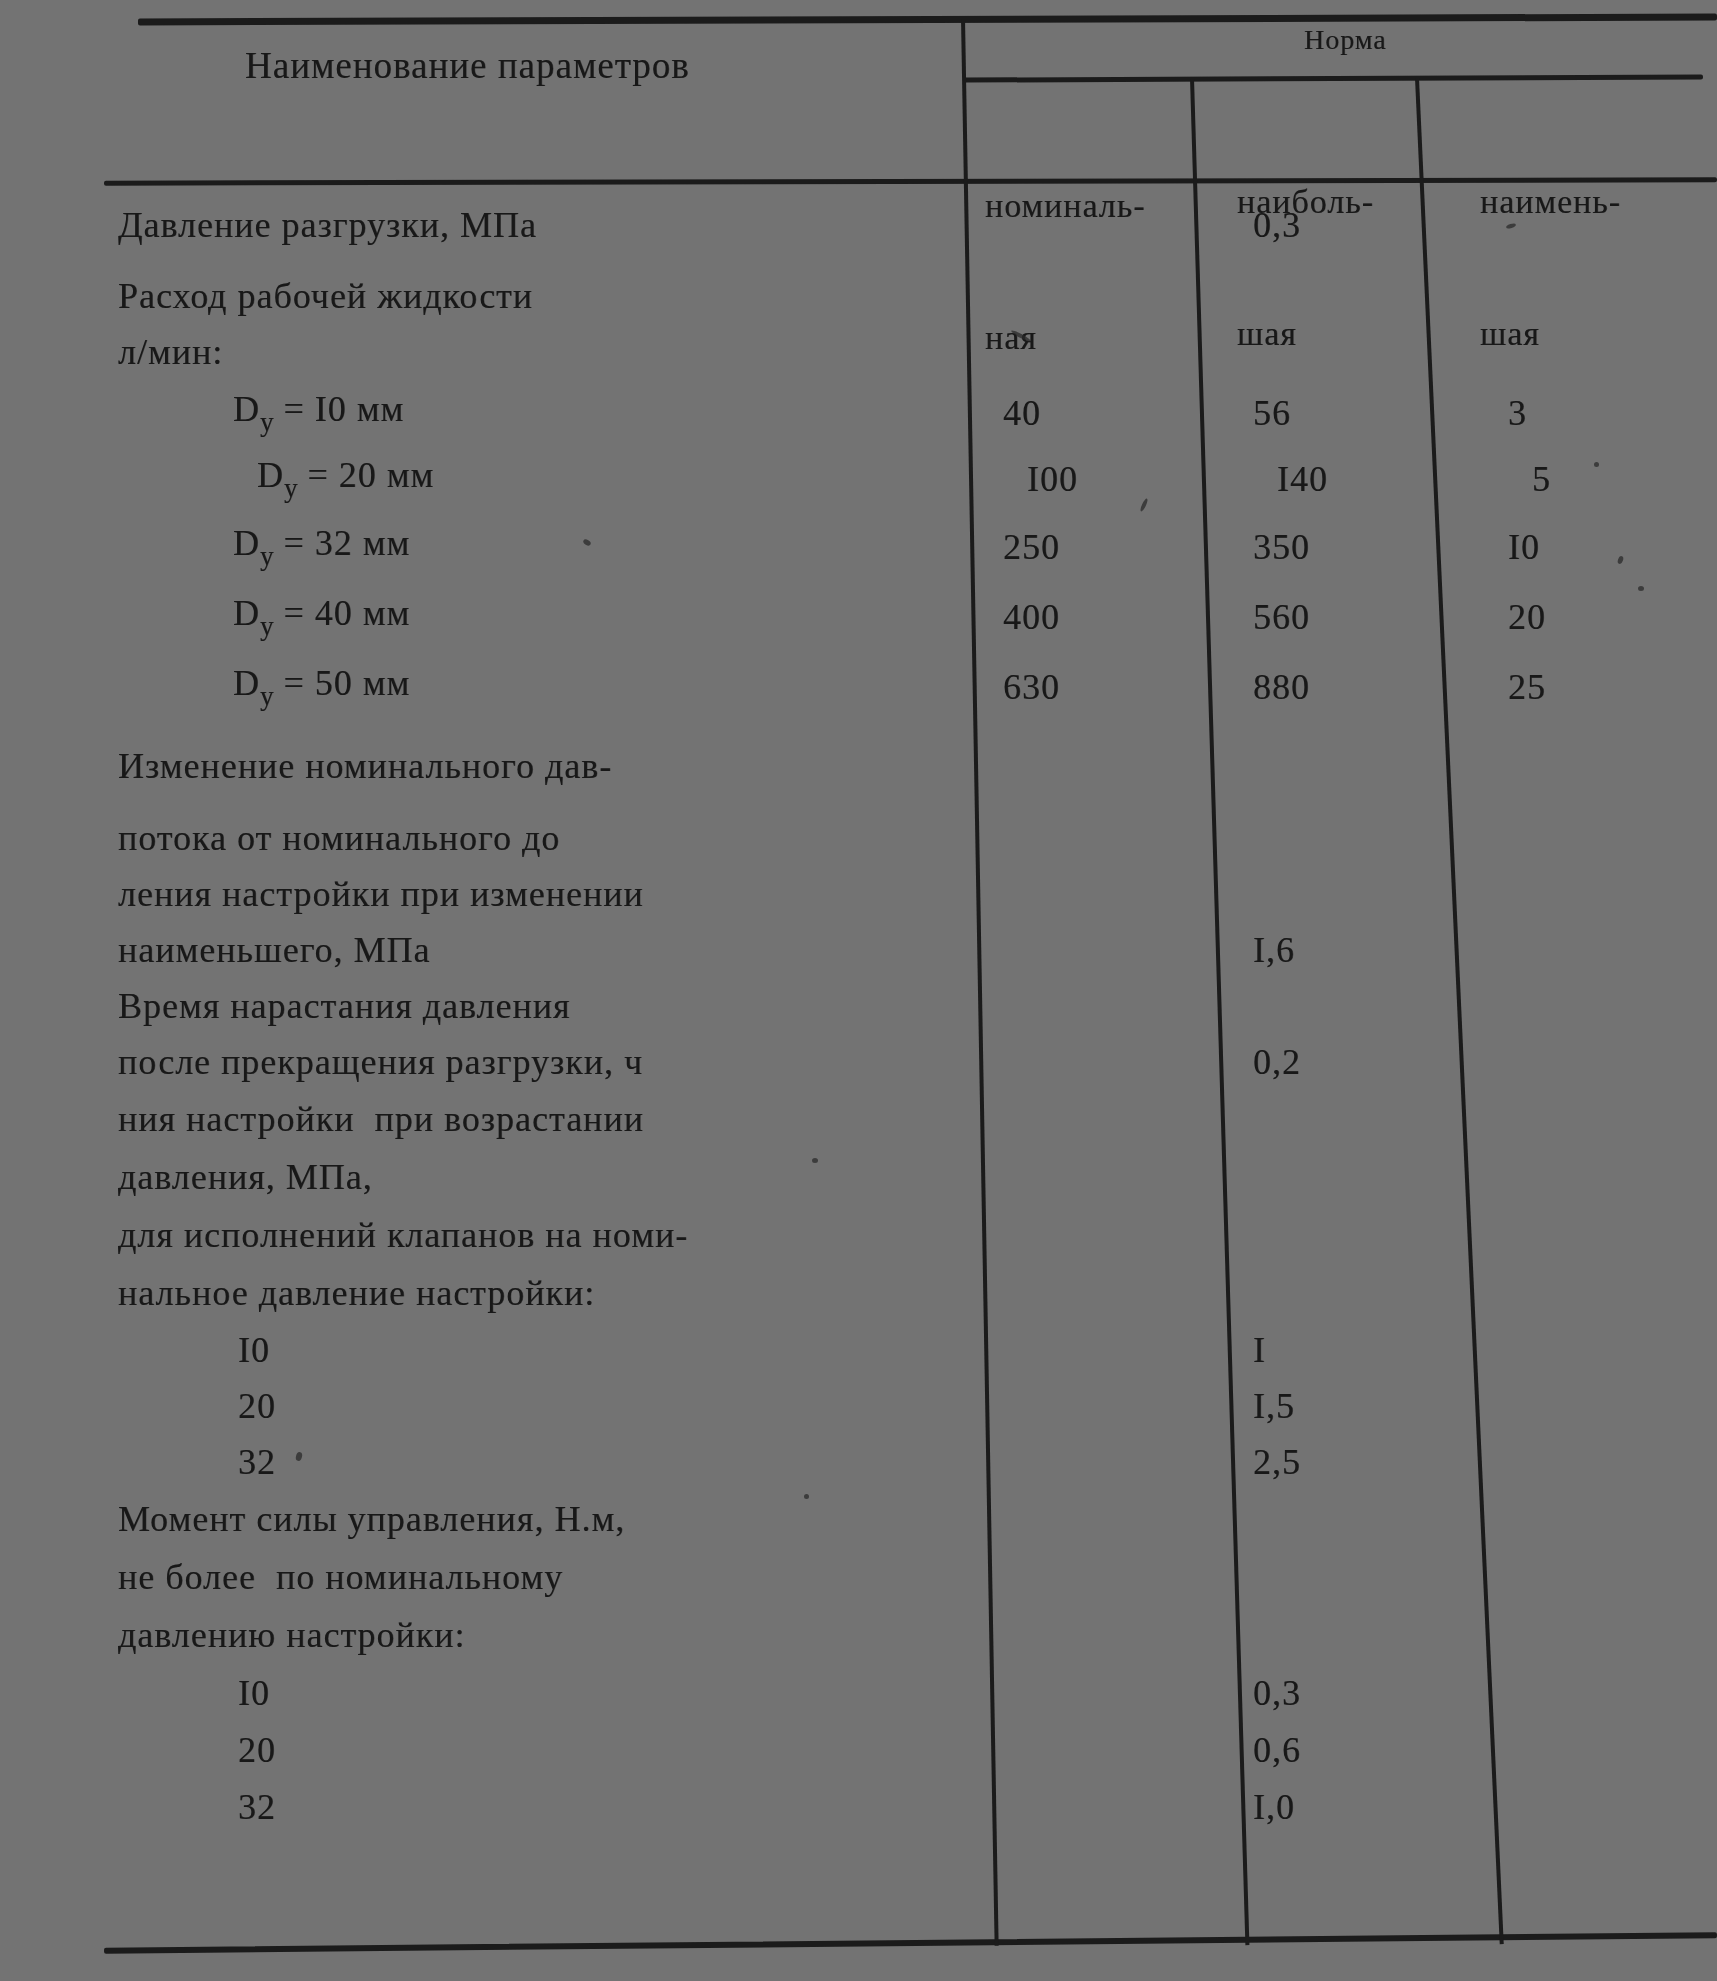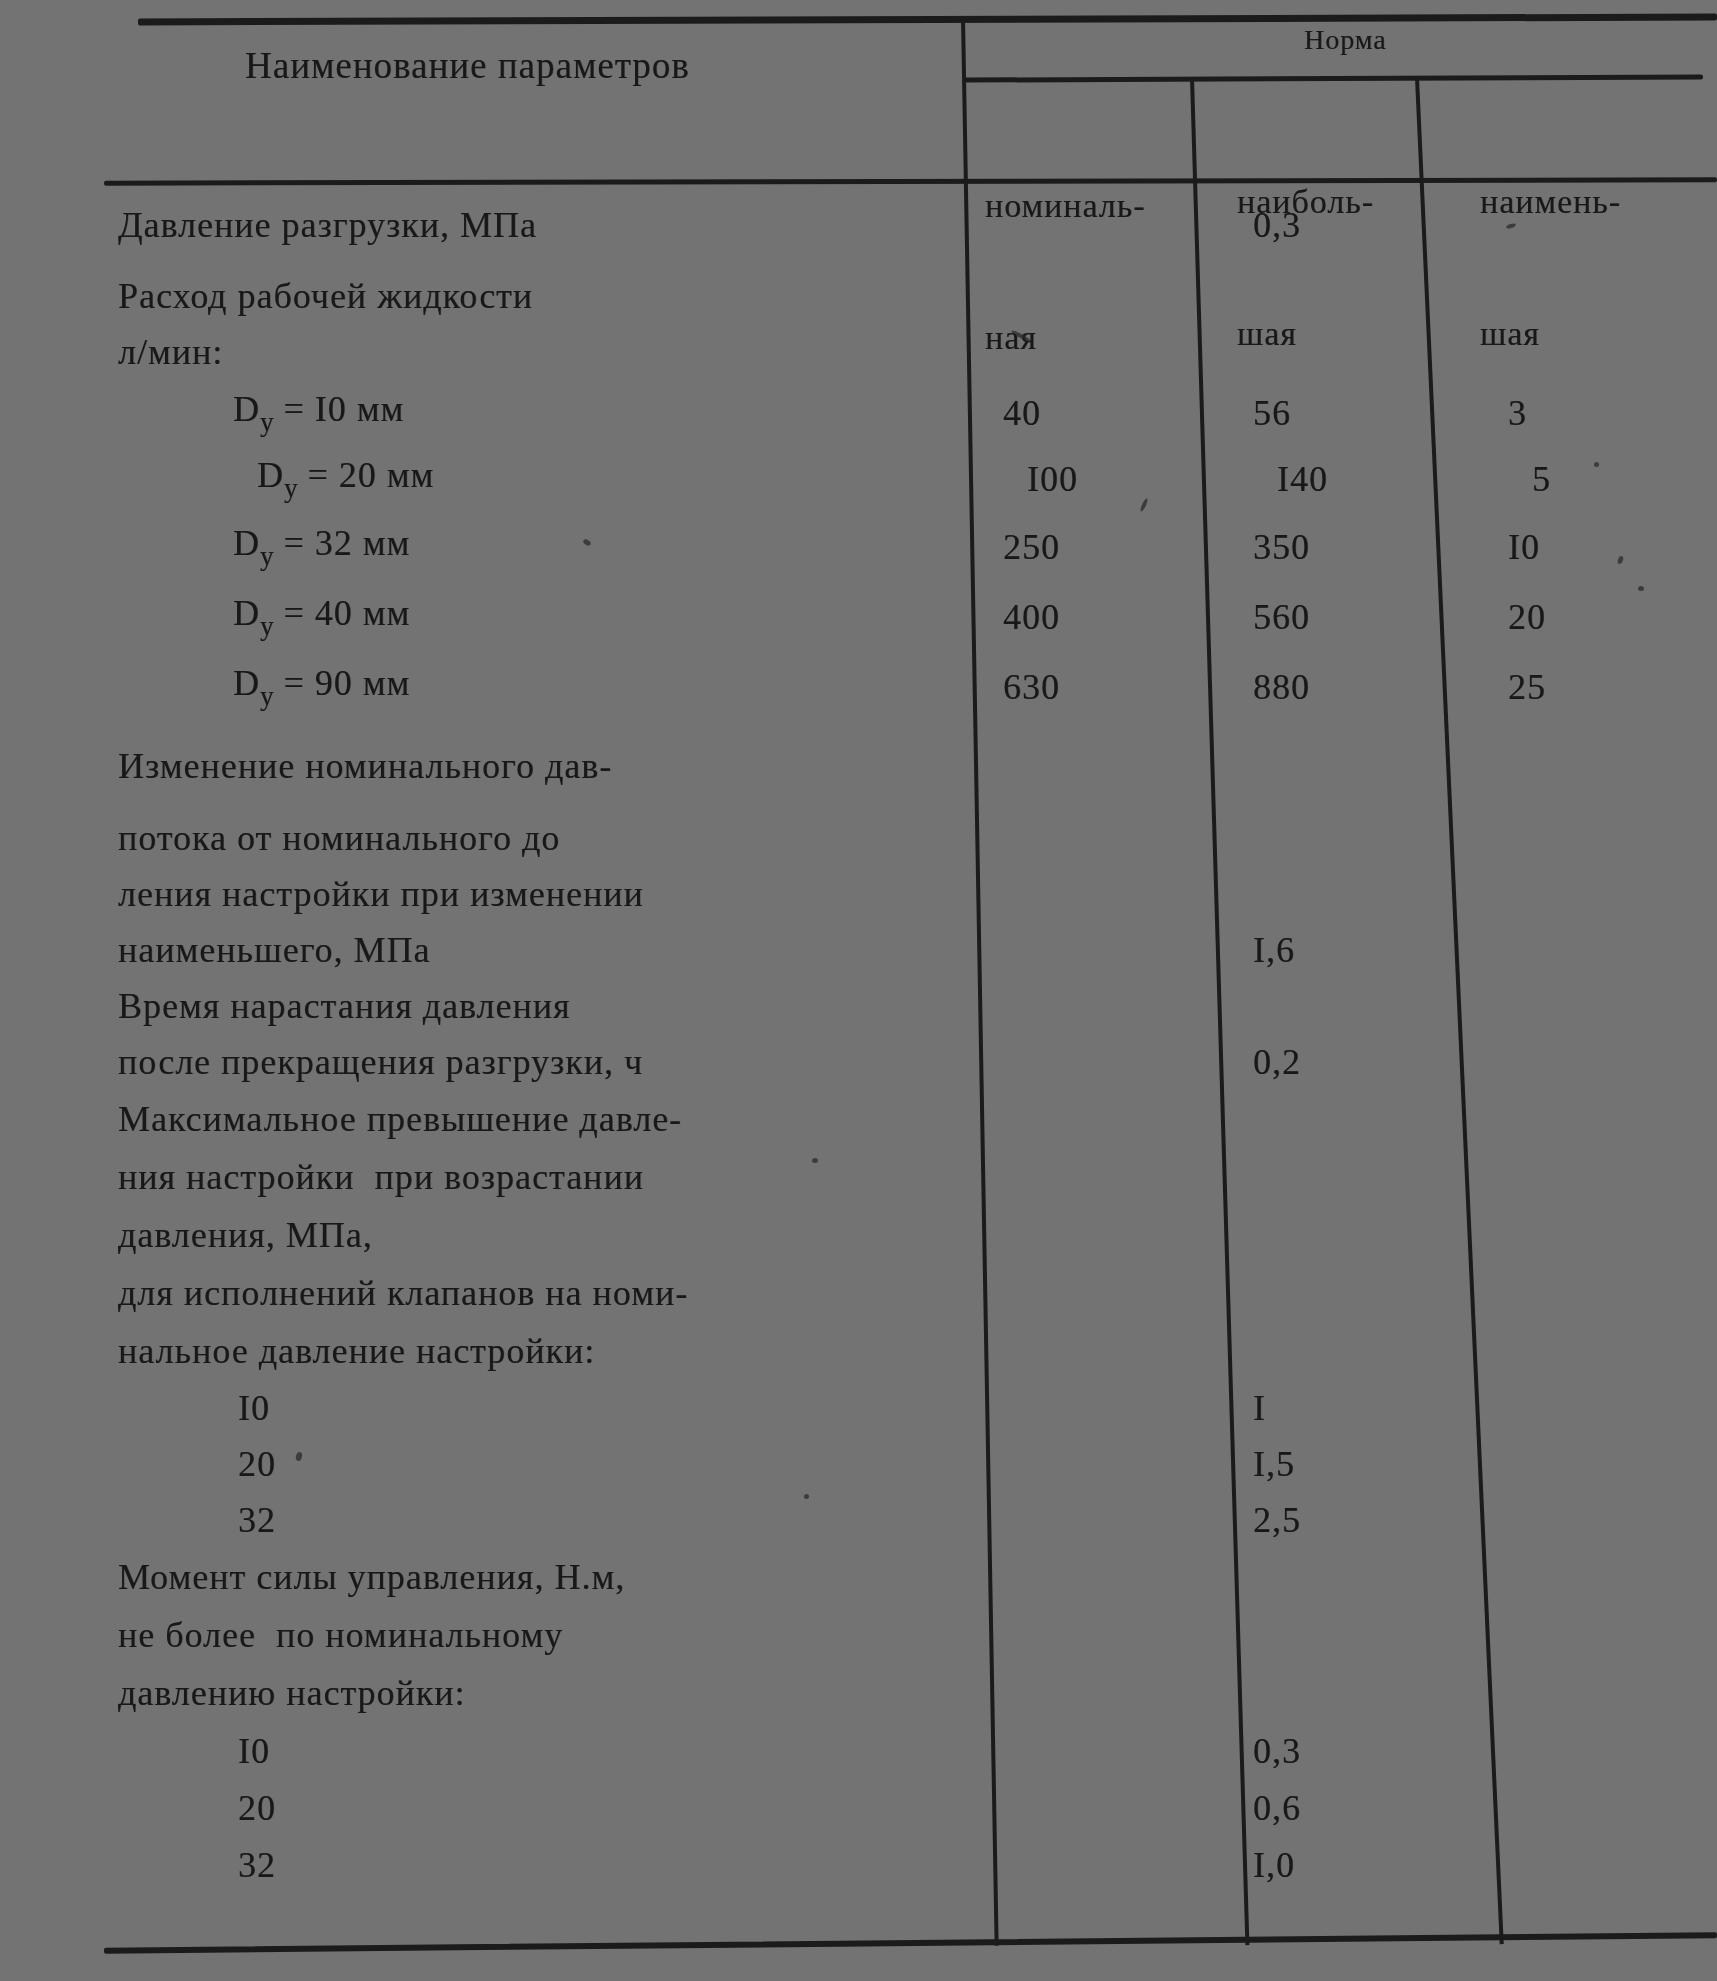--- a/index.html
+++ b/index.html
@@ -126,21 +126,21 @@
         <div class="cell val max">350</div>
         <div class="cell val min">I0</div>
       </div>
       <div class="row" style="height: 70px;">
         <div class="cell name ind1"><span>D</span><sub>у</sub><span> = 40 мм</span></div>
         <div class="cell val nominal">400</div>
         <div class="cell val max">560</div>
         <div class="cell val min">20</div>
       </div>
       <div class="row" style="height: 70px;">
-        <div class="cell name ind1"><span>D</span><sub>у</sub><span> = 90 мм</span></div>
+        <div class="cell name ind1"><span>D</span><sub>у</sub><span> = 50 мм</span></div>
         <div class="cell val nominal">630</div>
         <div class="cell val max">880</div>
         <div class="cell val min">25</div>
       </div>
       <div class="row" style="height: 88px;">
         <div class="cell name ind0">Изменение номинального дав-</div>
         <div class="cell val nominal"></div>
         <div class="cell val max"></div>
         <div class="cell val min"></div>
       </div>
@@ -165,26 +165,20 @@
       <div class="row" style="height: 56px;">
         <div class="cell name ind0">Время нарастания давления</div>
         <div class="cell val nominal"></div>
         <div class="cell val max"></div>
         <div class="cell val min"></div>
       </div>
       <div class="row" style="height: 56px;">
         <div class="cell name ind0">после прекращения разгрузки, ч</div>
         <div class="cell val nominal"></div>
         <div class="cell val max">0,2</div>
-        <div class="cell val min"></div>
-      </div>
-      <div class="row" style="height: 58px;">
-        <div class="cell name ind0">Максимальное превышение давле-</div>
-        <div class="cell val nominal"></div>
-        <div class="cell val max"></div>
         <div class="cell val min"></div>
       </div>
       <div class="row" style="height: 58px;">
         <div class="cell name ind0">ния настройки  при возрастании</div>
         <div class="cell val nominal"></div>
         <div class="cell val max"></div>
         <div class="cell val min"></div>
       </div>
       <div class="row" style="height: 58px;">
         <div class="cell name ind0">давления, МПа,</div>

